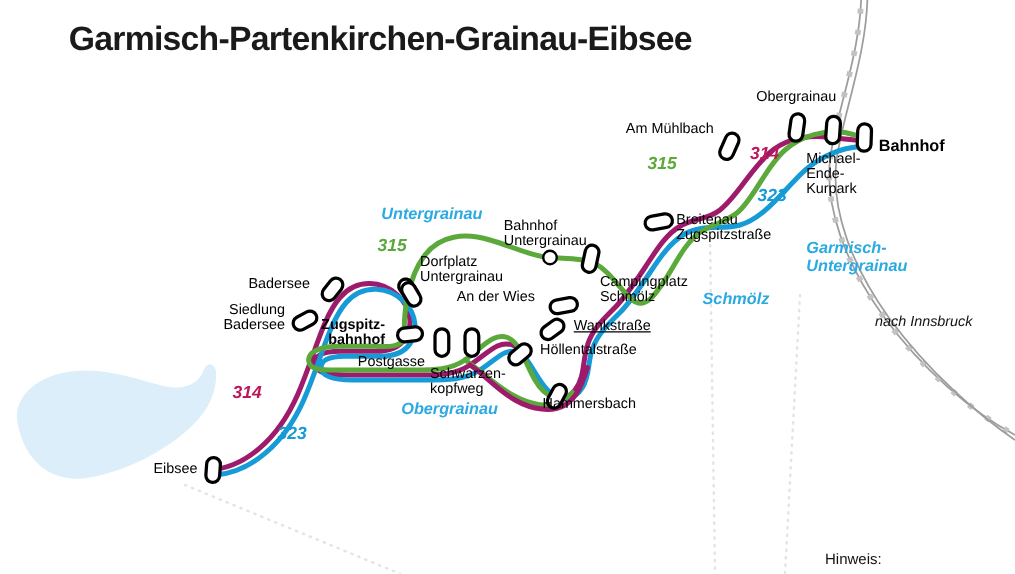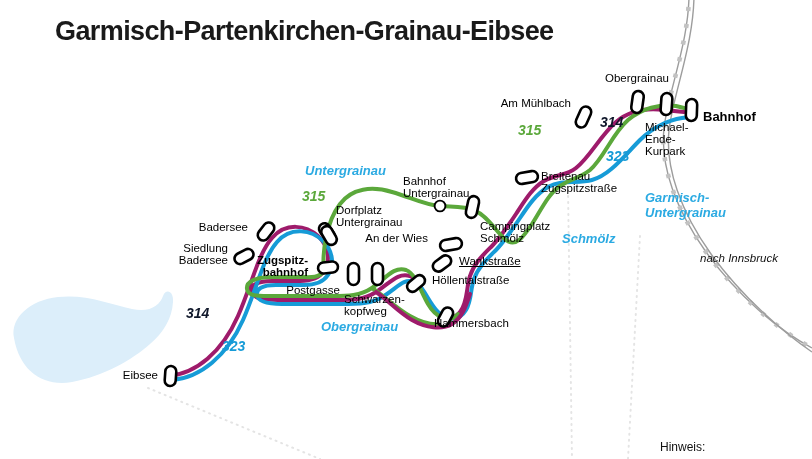--- a/index.html
+++ b/index.html
@@ -20,21 +20,21 @@
   
   .lbl{position:absolute;white-space:nowrap;color:#000;
        font-size:11.5px;line-height:11.8px;}
   .lbl.b{font-weight:bold;}
   .lbl.r{text-align:right;}
   .lbl.c{text-align:center;}
 
   .linenum{position:absolute;white-space:nowrap;
            font-style:italic;font-weight:bold;font-size:14px;}
   .ln315{color:#5BA83B;}
-  .ln314{color:#0f172a;}
+  .ln314{color:#be185d;}
   .ln323{color:#169BD7;}
 
   .district{position:absolute;white-space:nowrap;
             font-style:italic;font-weight:bold;font-size:13px;
             color:#2BAAE2;line-height:15px;}
 
   .italic-note{position:absolute;white-space:nowrap;
                font-style:italic;font-size:11.5px;color:#111;}
 
   .hinweis{position:absolute;white-space:nowrap;

